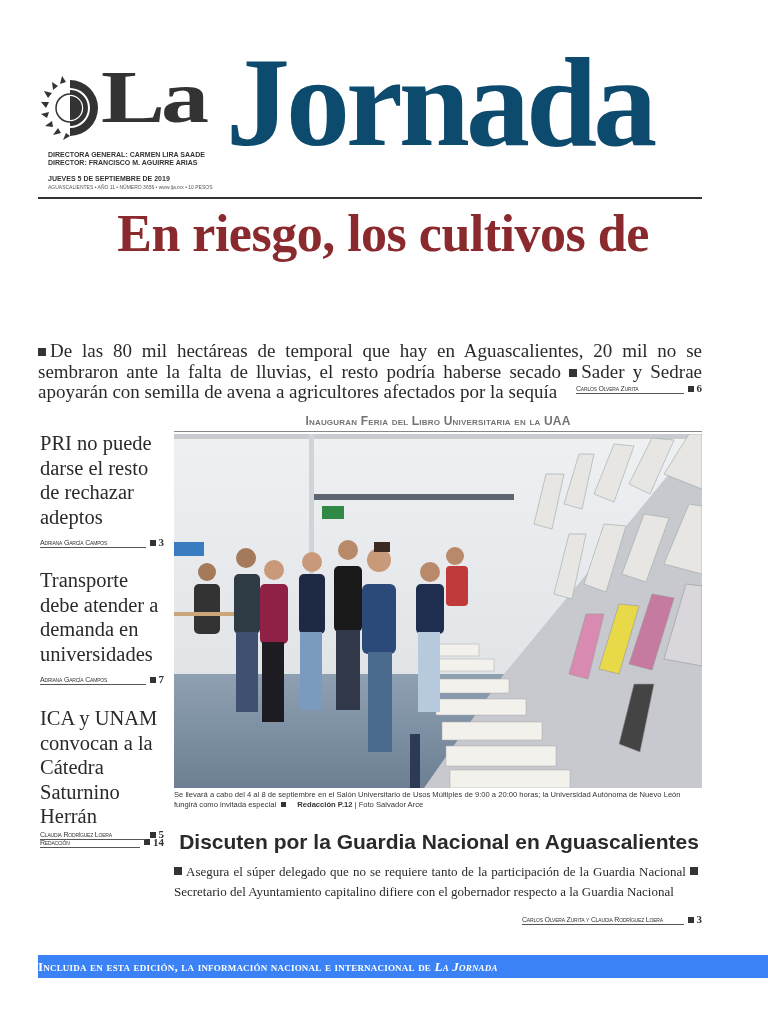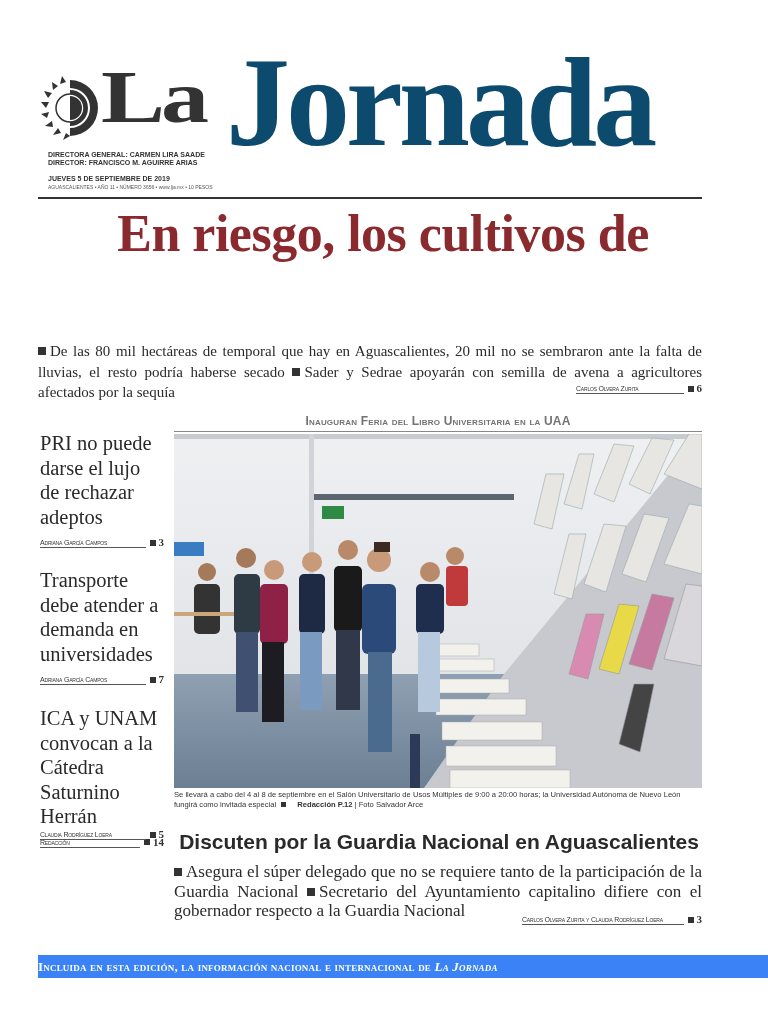--- a/index.html
+++ b/index.html
@@ -12,21 +12,21 @@
   .logo-la { position: absolute; left: 63px; top: 22px; font-family: "Liberation Serif", serif; font-weight: 700; font-size: 96px; line-height: 96px; color: #333; letter-spacing: -4px; transform: scaleY(0.78); transform-origin: top left; }
   .logo-jornada { position: absolute; left: 188px; top: 0px; font-family: "Liberation Serif", serif; font-weight: 700; font-size: 128px; line-height: 128px; color: #0c4a6e; letter-spacing: -4px; }
   .logo-sub { position: absolute; right: 4px; top: 108px; font-family: "Liberation Serif", serif; font-weight: 700; font-size: 44px; line-height: 44px; color: #333; letter-spacing: -1px; }
   .staff { position: absolute; left: 10px; top: 113px; font-family: "Liberation Sans", sans-serif; font-weight: 700; font-size: 7px; line-height: 8px; color: #333; }
   .dateline { position: absolute; left: 10px; top: 137px; font-family: "Liberation Sans", sans-serif; font-weight: 700; font-size: 7px; line-height: 8px; color: #333; }
   .edition { position: absolute; left: 10px; top: 146px; font-family: "Liberation Sans", sans-serif; font-size: 5px; line-height: 6px; color: #555; }
   .mast-rule { position: absolute; left: 38px; top: 197px; width: 664px; height: 2px; background: #333; }
 
   
   .headline { position: absolute; left: 30px; top: 206px; width: 706px; text-align: center; font-family: "Liberation Serif", serif; font-weight: 700; color: #8b2a2e; font-size: 52px; line-height: 56px; letter-spacing: -0.5px; }
-  .deck { position: absolute; left: 38px; top: 341px; width: 664px; font-family: "Liberation Serif", serif; font-size: 15px; line-height: 20.5px; color: #2a2a2a; text-align: justify; }
+  .deck { position: absolute; left: 38px; top: 341px; width: 664px; font-family: "Liberation Serif", serif; font-size: 19px; line-height: 20.5px; color: #2a2a2a; text-align: justify; }
   .bullet { display: inline-block; width: 8px; height: 8px; background: #333; margin-right: 4px; vertical-align: 1px; }
 
   .byline-row { position: absolute; display: flex; align-items: flex-end; }
   .byline-name { font-family: "Liberation Sans", sans-serif; font-variant: small-caps; font-size: 7px; letter-spacing: -0.2px; color: #333; border-bottom: 1px solid #555; padding-bottom: 1px; flex: 1; white-space: nowrap; }
   .byline-page { font-family: "Liberation Serif", serif; font-weight: 700; font-size: 11px; line-height: 11px; color: #333; padding-left: 4px; display: flex; align-items: center; }
   .byline-page .sq { width: 6px; height: 6px; background: #333; display: inline-block; margin-right: 3px; }
 
   
   .left-story { position: absolute; left: 40px; width: 124px; }
   .left-story .title { font-family: "Liberation Serif", serif; font-size: 20.5px; line-height: 24.5px; color: #2a2a2a; }
@@ -34,21 +34,21 @@
 
   
   .photo-head { position: absolute; left: 174px; top: 414px; width: 528px; text-align: center; font-family: Liberation Sans, sans-serif; font-weight: 700; font-size: 12px; font-variant: small-caps; color: #737373; letter-spacing: 0.2px; }
   .photo-rule { position: absolute; left: 174px; top: 431px; width: 528px; height: 1px; background: #888; }
   .photo { position: absolute; left: 174px; top: 434px; width: 528px; height: 354px; overflow: hidden; background: #d9dde2; }
   .caption { position: absolute; left: 174px; top: 790px; width: 530px; font-family: "Liberation Sans", sans-serif; font-size: 7.6px; line-height: 10px; color: #333; }
   .caption b { font-weight: 700; margin-left: 9px; }
 
   
   .story2-title { position: absolute; left: 174px; top: 829px; width: 530px; text-align: center; font-family: Liberation Sans, sans-serif; font-weight: 700; font-size: 21px; line-height: 26px; color: #2a2a2a; }
-  .story2-deck { position: absolute; left: 174px; top: 862px; width: 528px; font-family: "Liberation Serif", serif; font-size: 17px; line-height: 19.5px; text-align: justify; color: #2a2a2a; }
+  .story2-deck { position: absolute; left: 174px; top: 862px; width: 528px; font-family: "Liberation Serif", serif; font-size: 13px; line-height: 19.5px; text-align: justify; color: #2a2a2a; }
 
   
   .banner { position: absolute; left: 38px; top: 955px; width: 733px; height: 23px; background: #3b82f6; color: #fff; font-family: "Liberation Serif", serif; font-weight: 700; font-size: 13px; line-height: 23px; letter-spacing: 0.2px; font-variant: small-caps; white-space: nowrap; }
   .banner i { font-style: italic; }
 </style>
 </head>
 <body>
 
 <div class="masthead">
   <svg class="sun-logo" viewBox="0 0 58 64">
@@ -87,21 +87,21 @@
 </div>
 <div class="byline-row" style="left:576px; top:383px; width:126px;">
   <span class="byline-name">Carlos Olvera Zurita</span>
   <span class="byline-page">
       <span class="sq"></span>
       <span>6</span>
     </span>
 </div>
 
 <div class="left-story" style="top:431px;">
-  <div class="title">PRI no puede darse el lujo de rechazar adeptos</div>
+  <div class="title">PRI no puede darse el resto de rechazar adeptos</div>
   <div class="byline-row" style="position:relative; margin-top:8px; width:124px;">
     <span class="byline-name">Adriana García Campos</span>
     <span class="byline-page">
         <span class="sq"></span>
         <span>3</span>
       </span>
   </div>
 </div>
 
 <div class="left-story" style="top:568px;">

